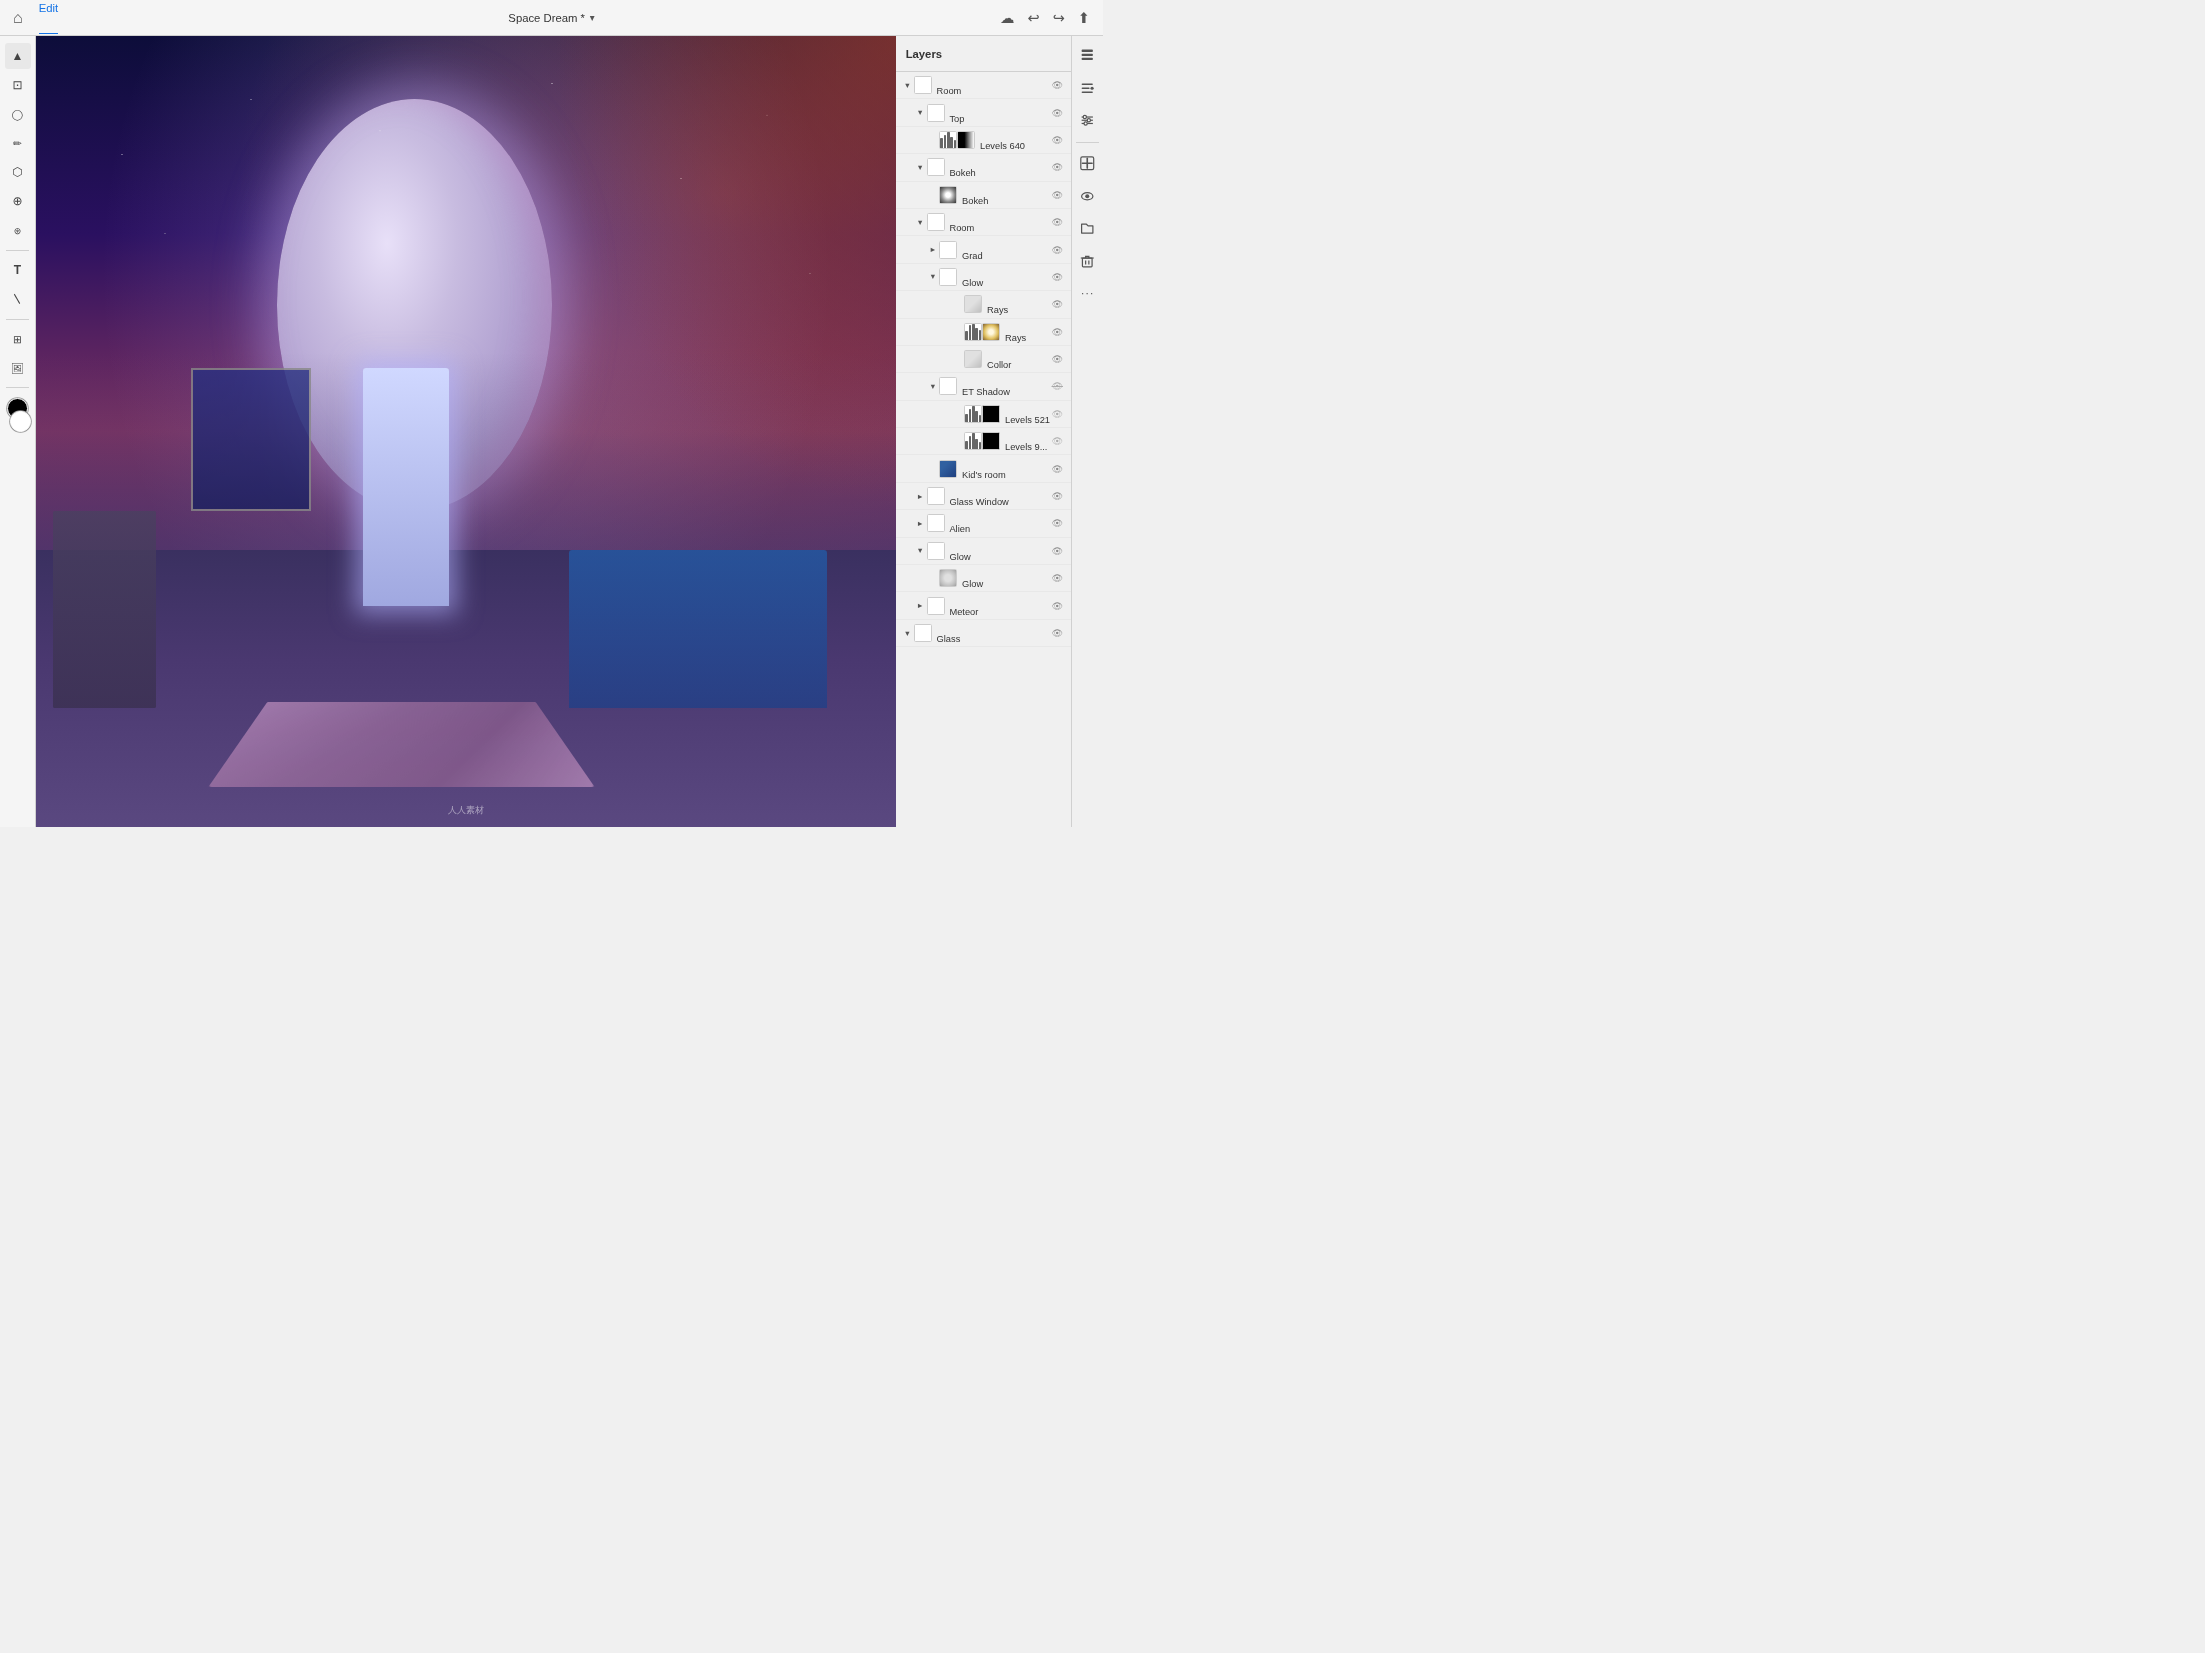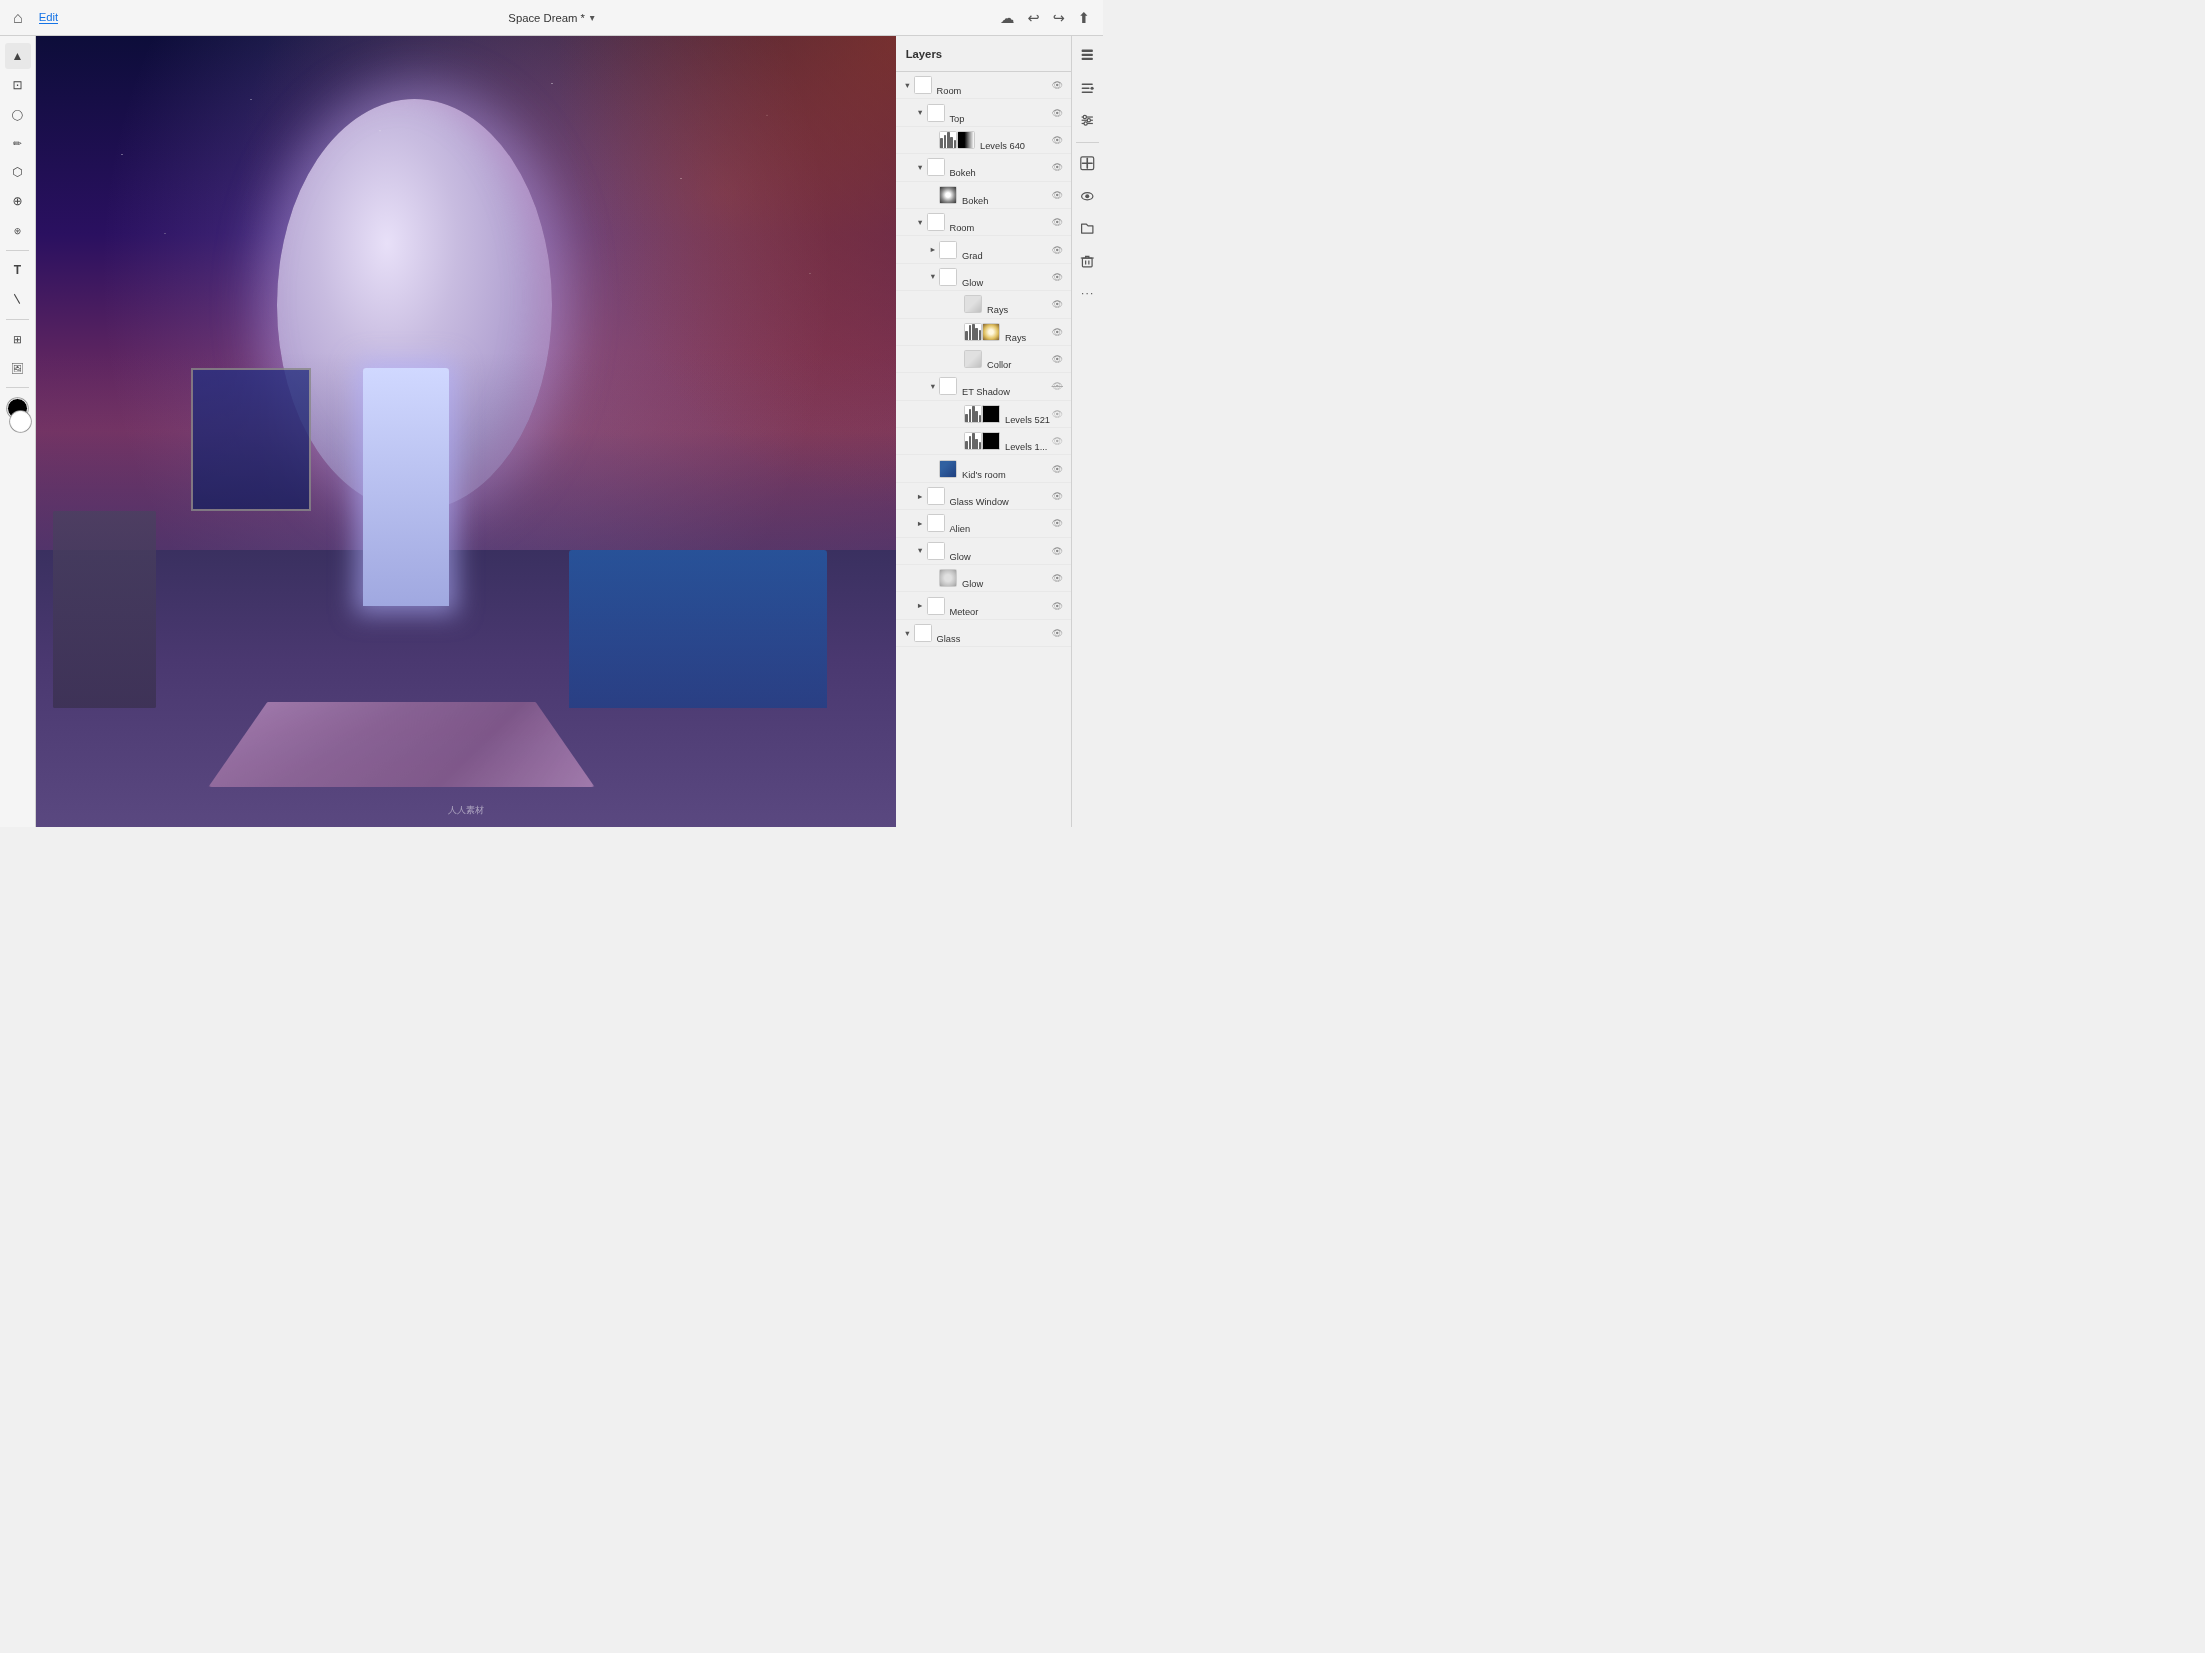--- a/index.html
+++ b/index.html
@@ -35,21 +35,21 @@
       align-items: center;
     }
     .home-icon {
       font-size: 16px;
       color: #555;
     }
     .menu-item {
       font-size: 11.3px;
       color: #333;
       cursor: pointer;
-      padding-bottom: 0;
+      padding-bottom: 19px;
     }
     .menu-item.active {
       border-bottom: 1.6px solid #1473e6;
       color: #1473e6;
     }
     .top-bar-center {
       position: absolute;
       left: 50%;
       transform: translateX(-50%);
       display: flex;
@@ -598,21 +598,21 @@
           <div class="layer-thumb">
             <div class="bars-icon-inner">
               <div class="bar" style="height:50%;"></div>
               <div class="bar" style="height:80%;"></div>
               <div class="bar" style="height:100%;"></div>
               <div class="bar" style="height:65%;"></div>
               <div class="bar" style="height:45%;"></div>
             </div>
           </div>
           <div class="layer-thumb levels2" style="margin-left:-4.8px;background:#000;"></div>
-          <span class="layer-name">Levels 1...</span>
+          <span class="layer-name">Levels 9...</span>
           <span class="layer-eye hidden" style="color:#aaa;">👁</span>
         </div>
 
         <div class="layer-item layer-indent-2">
           <span class="layer-arrow empty"></span>
           <div class="layer-thumb kidsroom-img"></div>
           <span class="layer-name">Kid's room</span>
           <span class="layer-eye">👁</span>
         </div>
 

